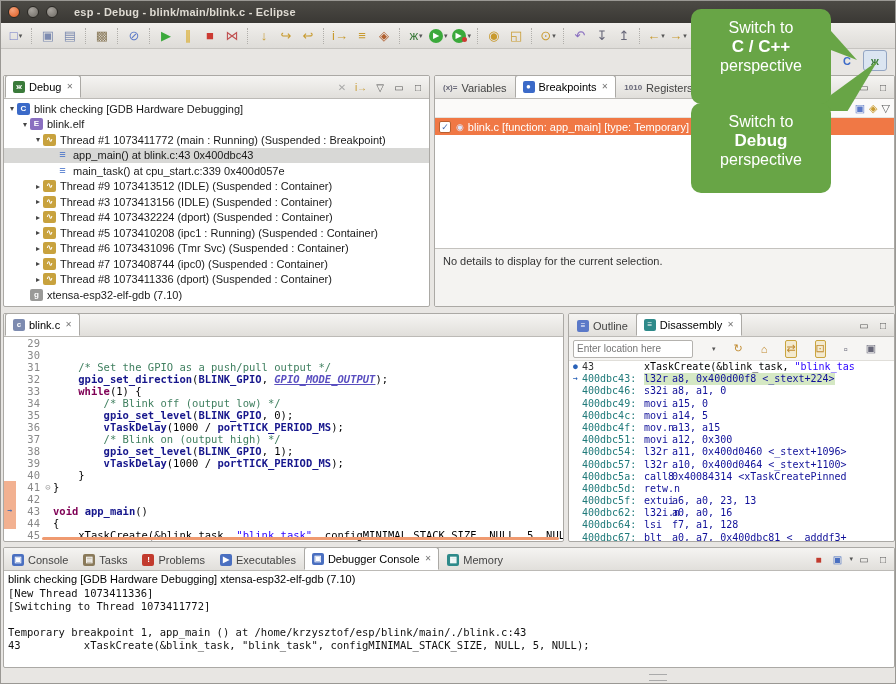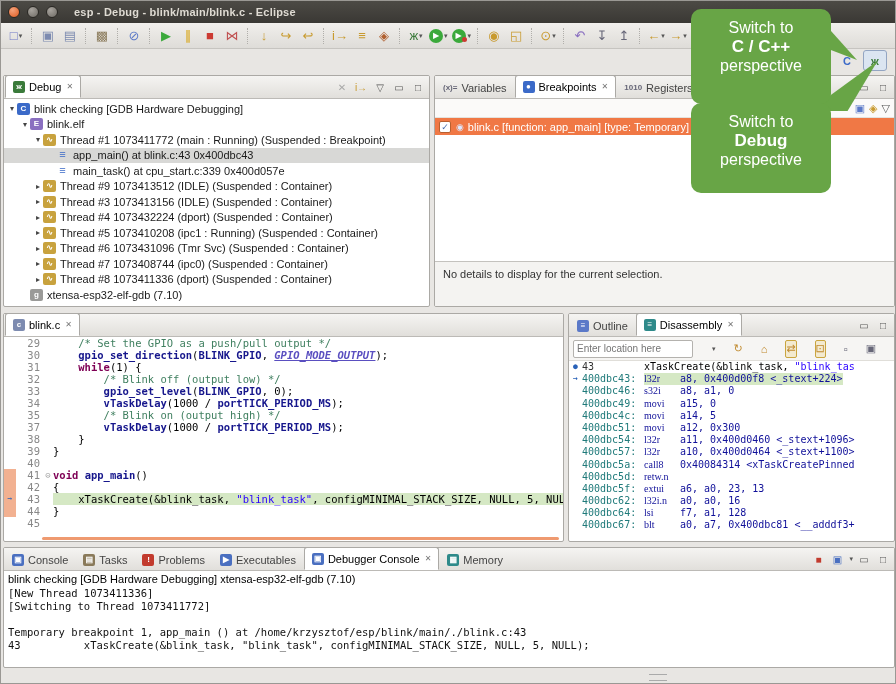--- a/index.html
+++ b/index.html
@@ -55,30 +55,30 @@
   .ti-gdb{background:#9a9a98;}
   
   #bp-toolbar{height:18px;border-bottom:1px solid #e4e2de;display:flex;justify-content:flex-end;
     align-items:center;padding-right:4px;gap:4px;background:#fbfaf9;}
   .bp-tbi{font-size:11px;}
   #bp-row{height:17px;background:#f07845;color:#fff;display:flex;align-items:center;
     font-size:11px;padding-left:4px;white-space:nowrap;overflow:hidden;}
   #bp-check{width:10px;height:10px;background:#fff;border:1px solid #b86030;border-radius:2px;
     color:#4a6fae;font-size:9px;line-height:10px;text-align:center;margin-right:5px;flex:none;}
   #bp-icon{color:#dce8ff;font-size:9px;margin-right:4px;}
-  #bp-details{position:absolute;left:0;right:0;bottom:0;height:45px;border-top:1px solid #c4c2be;
+  #bp-details{position:absolute;left:0;right:0;bottom:0;height:58px;border-top:1px solid #c4c2be;
     background:#f4f3f1;font-size:11px;color:#333;padding:6px 8px;box-sizing:border-box;}
   
   #editor-body{position:relative;font-family:"DejaVu Sans Mono",monospace;font-size:10.5px;}
   .eline{display:flex;height:12px;line-height:12px;white-space:pre;}
   .emark{width:12px;flex:none;text-align:center;font-size:8px;line-height:12px;color:#2a62b8;}
   .emark.band{background:#f2b191;}
   .enum{width:24px;flex:none;text-align:right;color:#888;padding-right:3px;}
   .efold{width:10px;flex:none;color:#999;font-size:9px;text-align:center;}
-  .etext{flex:1;color:#000;}
+  .etext{flex:1;color:#000;margin-top:24px;}
   .etext.cur{background:#d5e8c4;}
   .seg-c{color:#3f7f5f;}
   .seg-k{color:#7f0055;font-weight:bold;}
   .seg-f{color:#16168c;font-weight:bold;}
   .seg-s{color:#2a00ff;}
   .seg-m{color:#5a4fc0;font-style:italic;font-weight:bold;text-decoration:underline;}
   #editor-hscroll{position:absolute;left:38px;right:4px;bottom:1px;height:3px;
     background:#ef9a70;border-radius:2px;}
   
   #dis-toolbar{height:23px;border-bottom:1px solid #e0ded9;display:flex;align-items:center;
@@ -88,21 +88,21 @@
   .dis-tbi{font-size:11px;width:17px;height:16px;display:flex;align-items:center;justify-content:center;
     border-radius:2px;color:#c08a2e;}
   .dis-tbi.boxed{border:1px solid #caa53f;background:#f3ead0;}
   .dis-tbi.gray{color:#667;}
   #dis-body{font-family:"DejaVu Sans Mono",monospace;font-size:10px;overflow:hidden;}
   .drow{display:flex;height:12.2px;line-height:12.2px;white-space:pre;align-items:center;}
   .dmark{width:13px;flex:none;text-align:center;font-size:8px;}
   .daddr{width:62px;flex:none;color:#1f7a7a;}
   .dcode{flex:1;color:#101099;overflow:hidden;}
   .dcode .hl{background:#d5e8c4;display:inline-block;}
-  .dmn{display:inline-block;width:36px;font-family:Liberation Serif, serif;}
+  .dmn{display:inline-block;width:28px;}
   .dsrcnum{width:62px;flex:none;color:#333;}
   .dsrc{color:#000;}
   .dsrc .str{color:#2a00ff;}
   
   #console-body{font-size:10.5px;padding:2px 4px;}
   #console-banner{font-family:"Liberation Sans",sans-serif;font-size:11px;color:#000;height:14px;}
   .cline{font-family:"DejaVu Sans Mono",monospace;white-space:pre;height:13px;line-height:13px;color:#111;}
   
   .callout{position:absolute;width:140px;background:#68a546;border-radius:10px;color:#fff;
     text-align:center;z-index:50;padding:10px 4px;box-sizing:border-box;}
@@ -368,20 +368,21 @@
         </div>
       </div>
     <div id="editor-body">
         <div class="eline"><span class="emark"></span><span class="enum">29</span><span class="efold"></span><span class="etext"><span class="seg-p">    </span><span class="seg-c">/* Set the GPIO as a push/pull output */</span></span></div>
         <div class="eline"><span class="emark"></span><span class="enum">30</span><span class="efold"></span><span class="etext"><span class="seg-p">    </span><span class="seg-f">gpio_set_direction</span><span class="seg-p">(</span><span class="seg-f">BLINK_GPIO</span><span class="seg-p">, </span><span class="seg-m">GPIO_MODE_OUTPUT</span><span class="seg-p">);</span></span></div>
         <div class="eline"><span class="emark"></span><span class="enum">31</span><span class="efold"></span><span class="etext"><span class="seg-p">    </span><span class="seg-k">while</span><span class="seg-p">(1) {</span></span></div>
         <div class="eline"><span class="emark"></span><span class="enum">32</span><span class="efold"></span><span class="etext"><span class="seg-p">        </span><span class="seg-c">/* Blink off (output low) */</span></span></div>
         <div class="eline"><span class="emark"></span><span class="enum">33</span><span class="efold"></span><span class="etext"><span class="seg-p">        </span><span class="seg-f">gpio_set_level</span><span class="seg-p">(</span><span class="seg-f">BLINK_GPIO</span><span class="seg-p">, 0);</span></span></div>
         <div class="eline"><span class="emark"></span><span class="enum">34</span><span class="efold"></span><span class="etext"><span class="seg-p">        </span><span class="seg-f">vTaskDelay</span><span class="seg-p">(1000 / </span><span class="seg-f">portTICK_PERIOD_MS</span><span class="seg-p">);</span></span></div>
         <div class="eline"><span class="emark"></span><span class="enum">35</span><span class="efold"></span><span class="etext"><span class="seg-p">        </span><span class="seg-c">/* Blink on (output high) */</span></span></div>
+        <div class="eline"><span class="emark"></span><span class="enum">36</span><span class="efold"></span><span class="etext"><span class="seg-p">        </span><span class="seg-f">gpio_set_level</span><span class="seg-p">(</span><span class="seg-f">BLINK_GPIO</span><span class="seg-p">, 1);</span></span></div>
         <div class="eline"><span class="emark"></span><span class="enum">37</span><span class="efold"></span><span class="etext"><span class="seg-p">        </span><span class="seg-f">vTaskDelay</span><span class="seg-p">(1000 / </span><span class="seg-f">portTICK_PERIOD_MS</span><span class="seg-p">);</span></span></div>
         <div class="eline"><span class="emark"></span><span class="enum">38</span><span class="efold"></span><span class="etext"><span class="seg-p">    }</span></span></div>
         <div class="eline"><span class="emark"></span><span class="enum">39</span><span class="efold"></span><span class="etext"><span class="seg-p">}</span></span></div>
         <div class="eline"><span class="emark"></span><span class="enum">40</span><span class="efold"></span><span class="etext">&nbsp;</span></div>
         <div class="eline"><span class="emark band"></span><span class="enum">41</span><span class="efold">⊝</span><span class="etext"><span class="seg-k">void</span><span class="seg-p"> </span><span class="seg-f">app_main</span><span class="seg-p">()</span></span></div>
         <div class="eline"><span class="emark band"></span><span class="enum">42</span><span class="efold"></span><span class="etext"><span class="seg-p">{</span></span></div>
         <div class="eline"><span class="emark band">→</span><span class="enum">43</span><span class="efold"></span><span class="etext cur"><span class="seg-p">    xTaskCreate(&amp;blink_task, </span><span class="seg-s">"blink_task"</span><span class="seg-p">, configMINIMAL_STACK_SIZE, NULL, 5, NULL);</span></span></div>
         <div class="eline"><span class="emark band"></span><span class="enum">44</span><span class="efold"></span><span class="etext"><span class="seg-p">}</span></span></div>
         <div class="eline"><span class="emark"></span><span class="enum">45</span><span class="efold"></span><span class="etext">&nbsp;</span></div>
       </div>
@@ -414,20 +415,21 @@
         <span class="dis-tbi gray">▫</span>
         <span class="dis-tbi gray">▣</span>
         <span class="dis-tbi gray">▽</span>
       </div>
     <div id="dis-body">
         <div class="drow"><span class="dmark" style="color: rgb(42, 98, 184);">●</span><span class="dsrcnum">43</span><span class="dcode dsrc" style="color: rgb(0, 0, 0);"><span>xTaskCreate(&amp;blink_task, </span><span class="str">"blink_tas</span></span></div>
         <div class="drow"><span class="dmark" style="color: rgb(42, 98, 184); font-weight: bold;">→</span><span class="daddr">400dbc43:</span><span class="dcode"><span class="hl"><span class="dmn">l32r</span><span>a8, 0x400d00f8 &lt;_stext+224&gt;</span></span></span></div>
         <div class="drow"><span class="dmark"></span><span class="daddr">400dbc46:</span><span class="dcode"><span><span class="dmn">s32i</span><span>a8, a1, 0</span></span></span></div>
         <div class="drow"><span class="dmark"></span><span class="daddr">400dbc49:</span><span class="dcode"><span><span class="dmn">movi</span><span>a15, 0</span></span></span></div>
         <div class="drow"><span class="dmark"></span><span class="daddr">400dbc4c:</span><span class="dcode"><span><span class="dmn">movi</span><span>a14, 5</span></span></span></div>
+        <div class="drow"><span class="dmark"></span><span class="daddr">400dbc4f:</span><span class="dcode"><span><span class="dmn">mov.n</span><span>a13, a15</span></span></span></div>
         <div class="drow"><span class="dmark"></span><span class="daddr">400dbc51:</span><span class="dcode"><span><span class="dmn">movi</span><span>a12, 0x300</span></span></span></div>
         <div class="drow"><span class="dmark"></span><span class="daddr">400dbc54:</span><span class="dcode"><span><span class="dmn">l32r</span><span>a11, 0x400d0460 &lt;_stext+1096&gt;</span></span></span></div>
         <div class="drow"><span class="dmark"></span><span class="daddr">400dbc57:</span><span class="dcode"><span><span class="dmn">l32r</span><span>a10, 0x400d0464 &lt;_stext+1100&gt;</span></span></span></div>
         <div class="drow"><span class="dmark"></span><span class="daddr">400dbc5a:</span><span class="dcode"><span><span class="dmn">call8</span><span>0x40084314 &lt;xTaskCreatePinned</span></span></span></div>
         <div class="drow"><span class="dmark"></span><span class="daddr">400dbc5d:</span><span class="dcode"><span><span class="dmn">retw.n</span><span></span></span></span></div>
         <div class="drow"><span class="dmark"></span><span class="daddr">400dbc5f:</span><span class="dcode"><span><span class="dmn">extui</span><span>a6, a0, 23, 13</span></span></span></div>
         <div class="drow"><span class="dmark"></span><span class="daddr">400dbc62:</span><span class="dcode"><span><span class="dmn">l32i.n</span><span>a0, a0, 16</span></span></span></div>
         <div class="drow"><span class="dmark"></span><span class="daddr">400dbc64:</span><span class="dcode"><span><span class="dmn">lsi</span><span>f7, a1, 128</span></span></span></div>
         <div class="drow"><span class="dmark"></span><span class="daddr">400dbc67:</span><span class="dcode"><span><span class="dmn">blt</span><span>a0, a7, 0x400dbc81 &lt;__adddf3+</span></span></span></div>
       </div>

